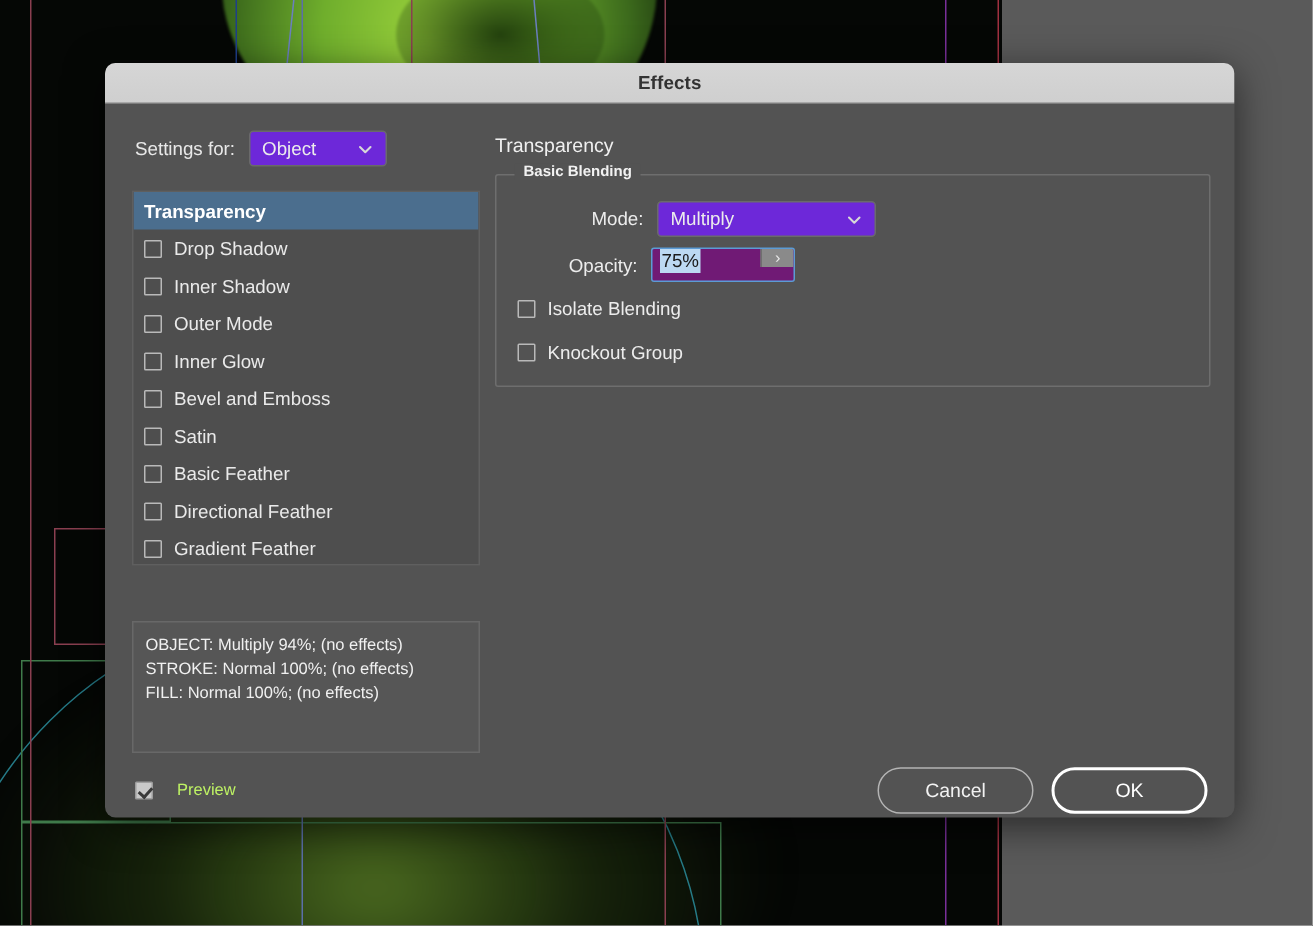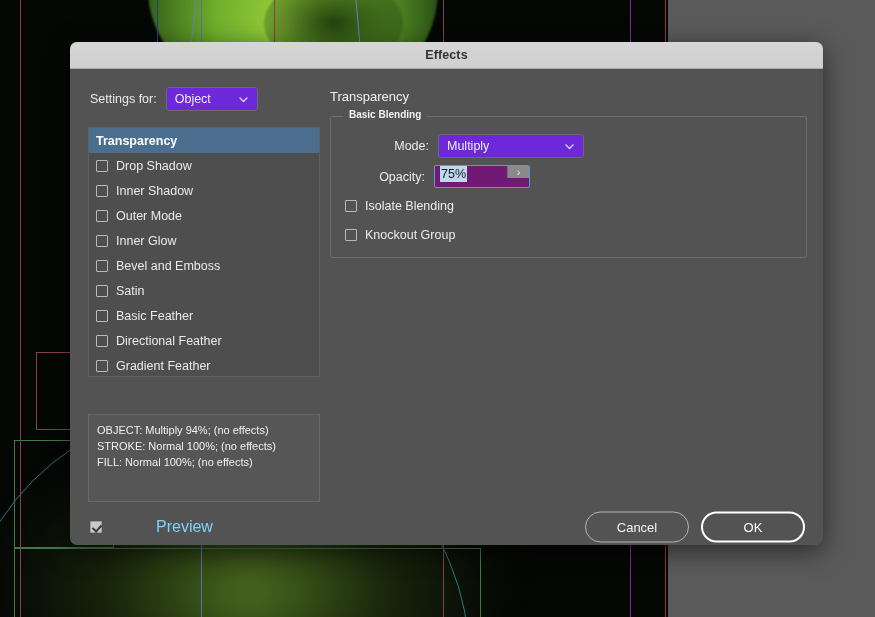--- a/index.html
+++ b/index.html
@@ -206,21 +206,21 @@
   }
   .info-box div { white-space: nowrap; }
 
   
   .preview-row {
     position: absolute;
     left: 20px; top: 458px;
     display: flex; align-items: center; gap: 8px;
     transform: translateY(-50%);
   }
-  .preview-label { font-size: 16px; color: #7dd3fc; margin-left: 38px; }
+  .preview-label { font-size: 11px; color: #bef264; }
 
   
   .pane-title {
     position: absolute;
     left: 260px; top: 20px;
     font-size: 13px; color: #f0f0f0;
   }
   .group {
     position: absolute;
     left: 260px; top: 47px;

